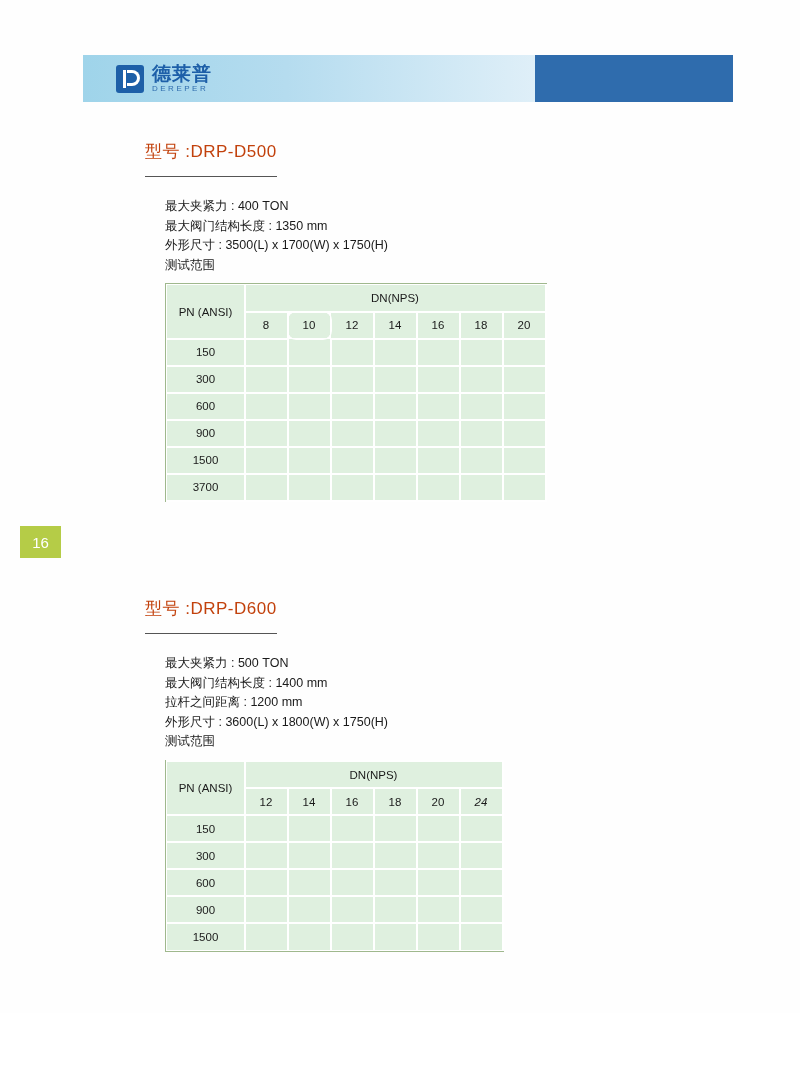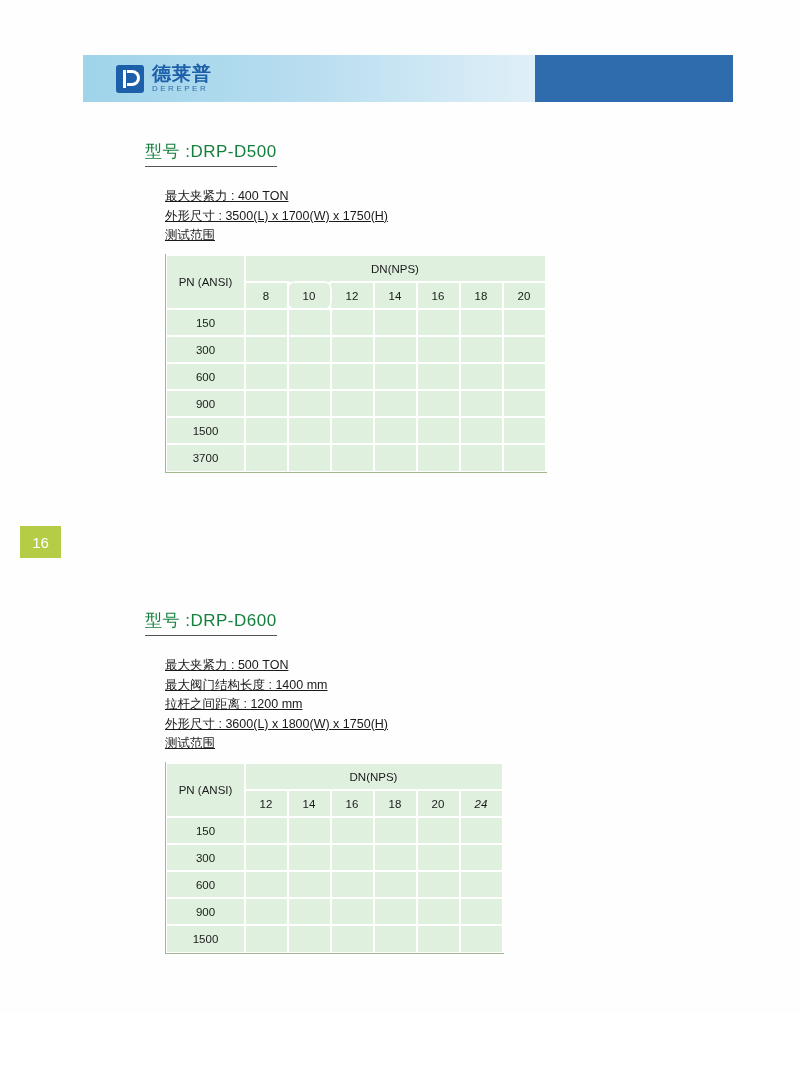--- a/index.html
+++ b/index.html
@@ -88,40 +88,40 @@
     color: #ffffff;
     font-size: 15px;
     display: flex;
     align-items: center;
     justify-content: center;
   }
 
   
   .section { position: absolute; }
   .sec1 { left: 145px; top: 140px; }
-  .sec2 { left: 145px; top: 597px; margin-top: 12px; }
+  .sec2 { left: 145px; top: 597px; }
 
   .model-title {
     font-size: 17px;
-    color: #15803d;
+    color: #c2410c;
     border-bottom: 1px solid #555;
     display: inline-block;
-    padding-bottom: 3px;
+    padding-bottom: 13px;
     font-weight: normal;
     letter-spacing: 0.5px;
   }
 
   .spec-list {
     margin-top: 20px;
     margin-left: 20px;
     font-size: 12.5px;
     color: #1a1a1a;
     line-height: 19.5px;
   }
-  .spec-list div { white-space: nowrap; text-decoration: underline; }
+  .spec-list div { white-space: nowrap; }
 
   
   table.range {
     border-collapse: collapse;
     margin-top: 8px;
     margin-left: 20px;
     background: #ffffff;
   }
   table.range td, table.range th {
     border: 1px solid #ffffff;
@@ -164,20 +164,21 @@
     </div>
     <div class="header-right"></div>
   </div>
 
   <div class="page-tab">16</div>
 
   <div class="section sec1">
     <div class="model-title">型号 :DRP-D500</div>
     <div class="spec-list">
       <div>最大夹紧力 : 400 TON</div>
+      <div>最大阀门结构长度 : 1350  mm</div>
       <div>外形尺寸 : 3500(L) x 1700(W) x 1750(H)</div>
       <div>测试范围</div>
     </div>
     <div class="tbl-wrap">
       <table class="range">
         <tbody>
             <tr>
               <th class="pn-head" rowspan="2">PN (ANSI)</th>
               <th colspan="7">DN(NPS)</th>
             </tr>

